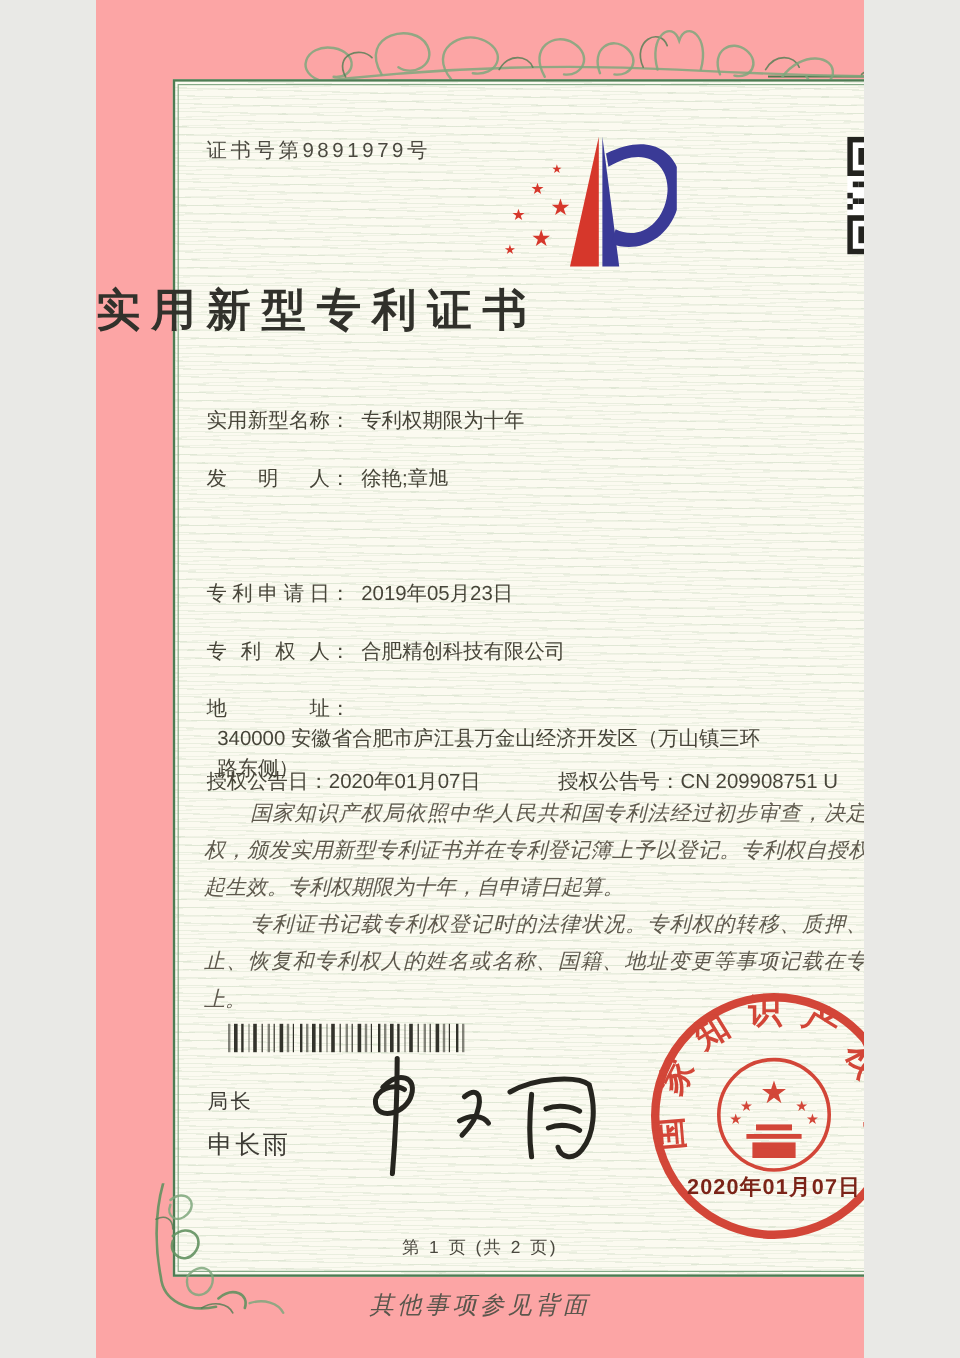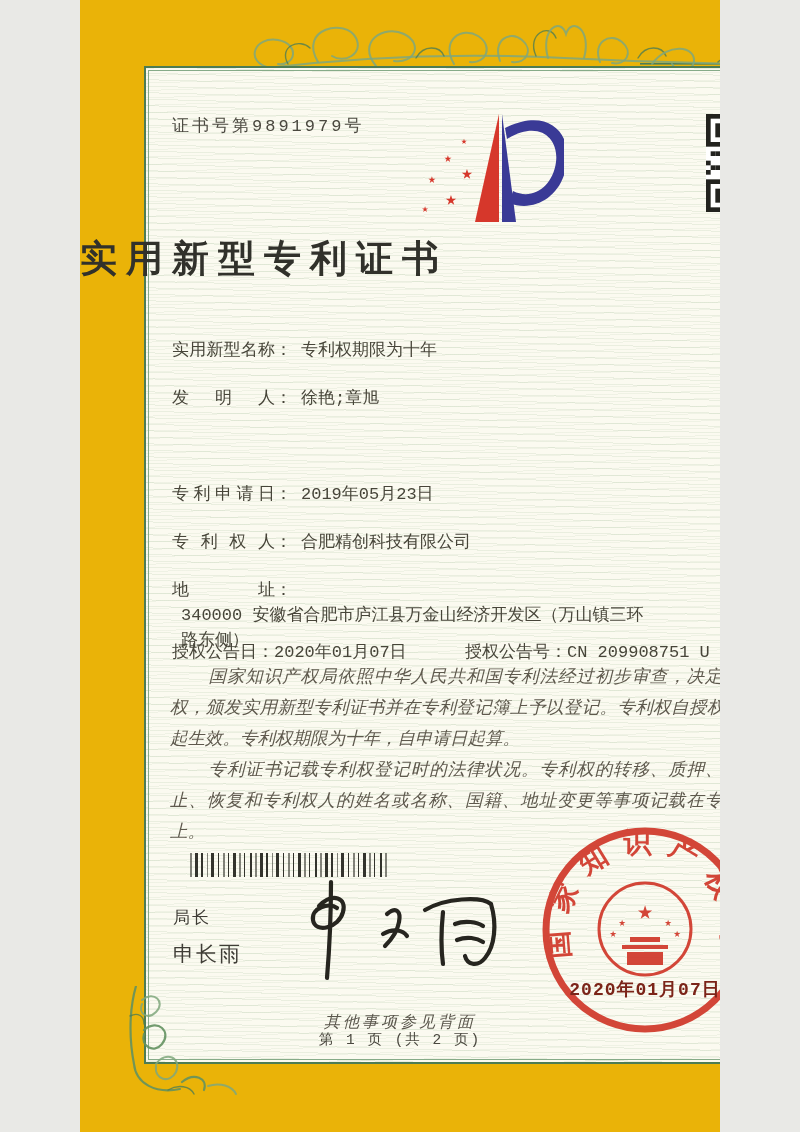--- a/index.html
+++ b/index.html
@@ -1,19 +1,19 @@
 <!DOCTYPE html>
 <html><head>
 <meta charset="utf-8">
 <style>
   html,body{margin:0;padding:0;background:#e9e9e6;}
   .page{
     position:relative;width:640px;height:1132px;margin:0 auto;
-    background:#eab308;overflow:hidden;
-    font-family:Liberation Mono, monospace;
+    background:#fca5a5;overflow:hidden;
+    font-family:Liberation Sans, sans-serif;
   }
   
   .frame{
     position:absolute;left:64px;top:66px;width:670px;height:994px;
     border:2px solid #4d7c53;
     background-color:#fbfaf0;
     background-image:
       repeating-linear-gradient(1.5deg, rgba(143,176,134,.16) 0 1px, rgba(0,0,0,0) 1px 6.5px),
       repeating-linear-gradient(-1.8deg, rgba(143,176,134,.11) 0 1px, rgba(0,0,0,0) 1px 7.4px);
   }
@@ -55,21 +55,21 @@
   .signer-title{position:absolute;left:93px;top:906px;font-size:17px;color:#3f3d36;letter-spacing:2px;}
   .signer-name{position:absolute;left:93px;top:940px;font-size:21px;color:#3f3d36;letter-spacing:2px;}
   .signature{position:absolute;left:205px;top:876px;width:230px;height:105px;}
   .seal{position:absolute;left:458px;top:823px;width:214px;height:214px;opacity:.93;}
   .seal-text{font-size:28px;font-weight:bold;fill:#d0392b;letter-spacing:15px;}
   .seal-date{
     position:absolute;left:458px;top:977px;width:214px;text-align:center;
     font-size:18px;font-weight:bold;color:#7b2418;letter-spacing:1px;z-index:6;
   }
   .page-info{position:absolute;left:0;right:0;top:1030px;text-align:center;font-size:14.5px;color:#4a483f;letter-spacing:2px;}
-  .back-note{position:absolute;left:0;right:0;top:1012px;text-align:center;font-size:16px;font-style:italic;color:#5a564c;letter-spacing:3px;}
+  .back-note{position:absolute;left:0;right:0;top:1074px;text-align:center;font-size:20px;font-style:italic;color:#5a564c;letter-spacing:3px;}
   .star{fill:#d6372b;}
   .emblem{fill:#d0392b;}
 </style>
 </head>
 <body>
 
 <div class="page">
 
   <svg class="top-ornament" viewBox="0 0 632 72">
     <rect x="392" y="57" width="240" height="1.6" fill="#4f7d52"></rect>

